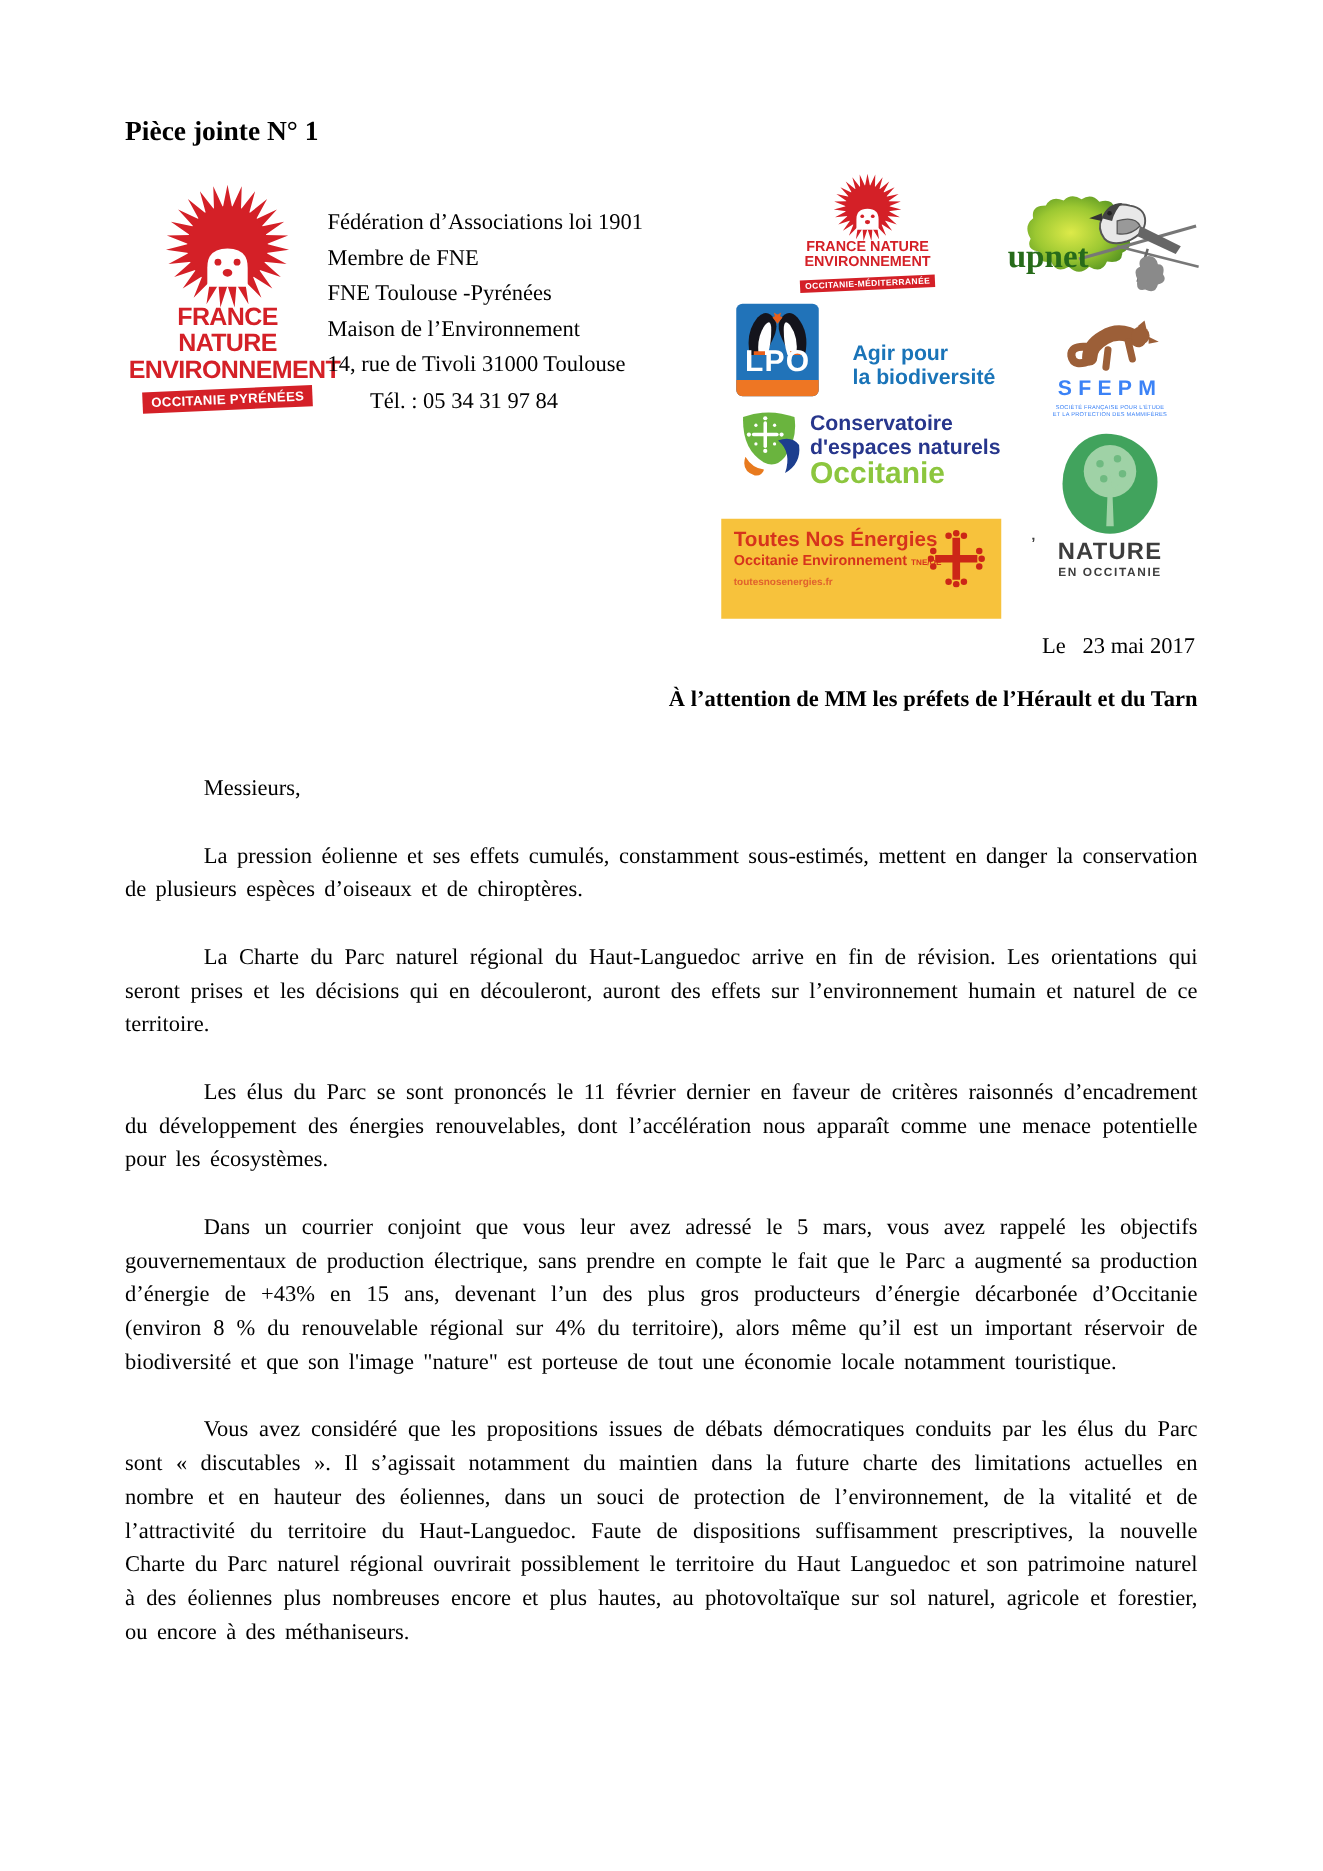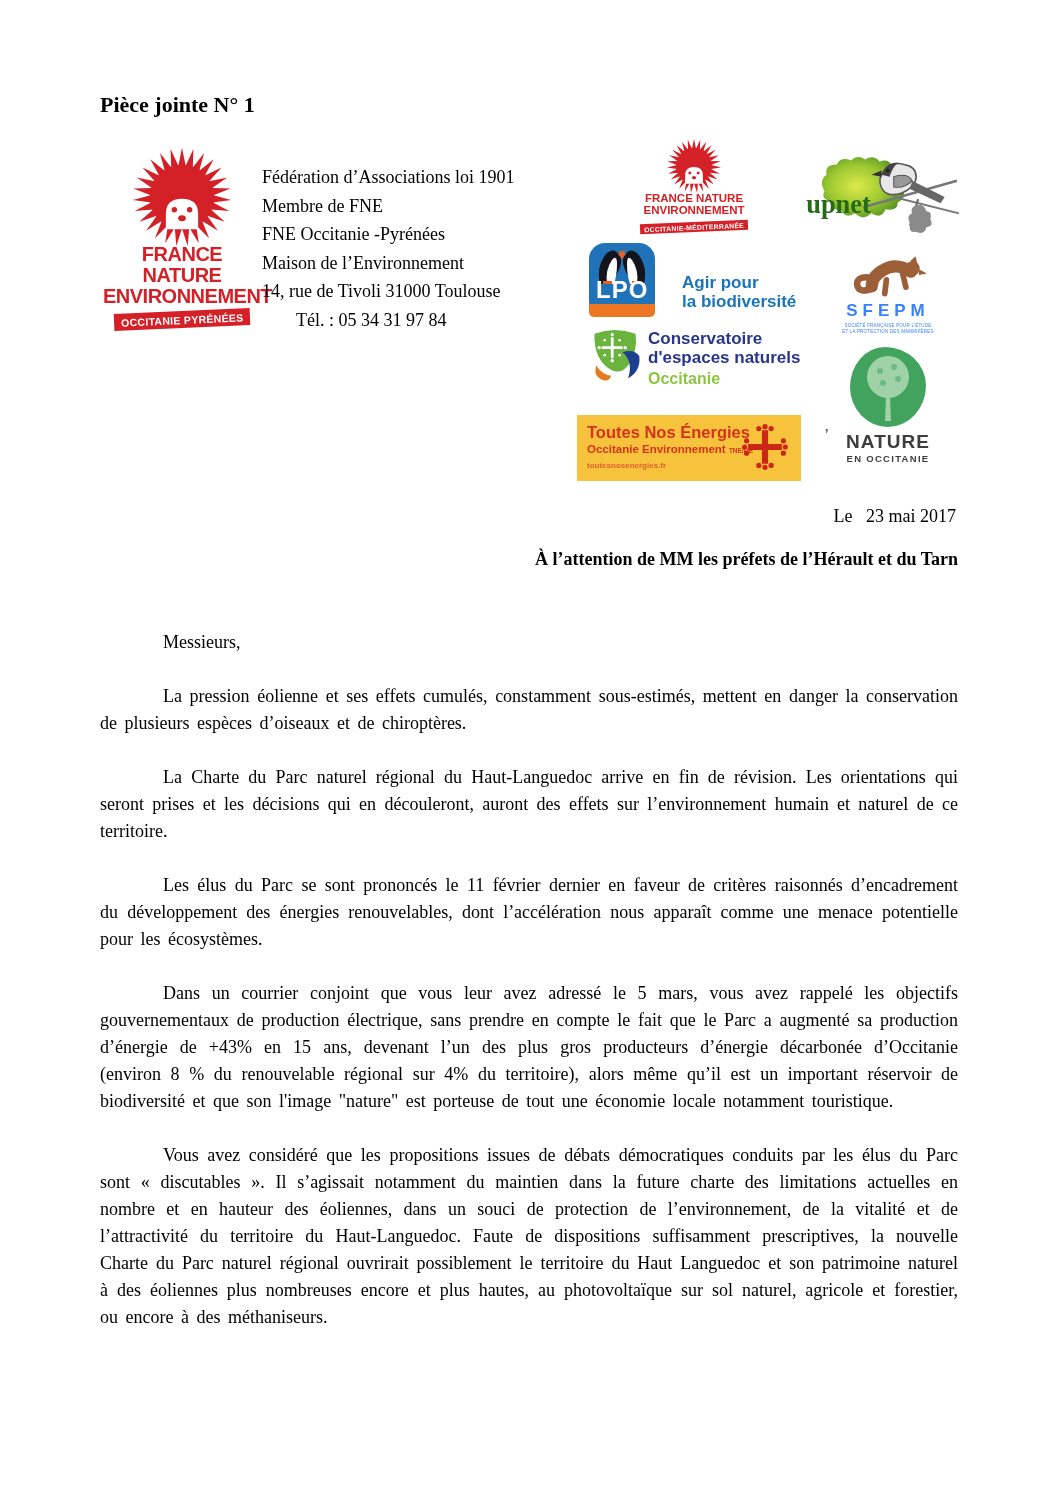--- a/index.html
+++ b/index.html
@@ -25,69 +25,69 @@
   .fne-med .burst { width:58px; height:56px; display:block; margin:0 auto -2px; }
   .fne-med .fne-name { font-size:11.5px; line-height:12px; letter-spacing:0; }
   .fne-med .fne-banner { font-size:6.8px; padding:2px 4px 1px; margin-top:2px; }
 
   
   .upnet { position:absolute; left:796px; top:146px; width:168px; height:94px; }
   .upnet svg { width:100%; height:100%; }
 
   
   .lpo { position:absolute; left:589px; top:243px; width:230px; height:76px; }
-  .lpo-box { position:absolute; left:0; top:0; width:66px; height:74px; background:#2173b9; border-radius:16px; }
+  .lpo-box { position:absolute; left:0; top:0; width:66px; height:74px; background:#2173b9; border-radius:5px; }
   .lpo-bar { position:absolute; bottom:0; left:0; right:0; height:13px; background:#ee7623; border-radius:0 0 5px 5px; }
   .lpo-box svg { position:absolute; top:1px; left:3px; width:60px; height:40px; }
   .lpo-acro { position:absolute; left:7px; bottom:13px; color:#fff; font-family:"Liberation Sans", sans-serif;
               font-weight:bold; font-size:24px; letter-spacing:1px; }
   .lpo-tag { position:absolute; left:77px; top:30px; color:#1a74b8; font-family:"Liberation Sans", sans-serif;
              font-weight:bold; font-size:17px; line-height:19px;margin-left:16px; }
 
   
   .sfepm { position:absolute; left:831px; top:249px; width:114px; text-align:center;
            font-family:"Liberation Sans", sans-serif; color:#3b82f6; }
   .sfepm svg { width:92px; height:52px; display:block; margin:0 auto; }
   .sfepm-acro { font-weight:bold; font-size:17px; letter-spacing:5px; margin-top:0; }
   .sfepm-sub { font-size:4.5px; line-height:5.5px; margin-top:2px; letter-spacing:.2px; }
 
   
   .cen { position:absolute; left:587px; top:326px; display:flex; gap:5px; align-items:flex-start;
          font-family:"Liberation Sans", sans-serif; }
   .cen svg { width:56px; height:62px; flex:0 0 auto; }
   .cen-text { padding-top:3px; }
   .cen-blue { color:#27368c; font-weight:bold; font-size:17px; line-height:19px; }
-  .cen-green { color:#8cc63e; font-weight:bold; font-size:16px; line-height:20px; margin-top:2px; }
+  .cen-green { color:#8cc63e; font-weight:bold; font-size:24px; line-height:20px; margin-top:2px; }
 
   
   .nature { position:absolute; left:831px; top:347px; width:114px; text-align:center;
             font-family:"Liberation Sans", sans-serif; }
   .nat-circle { width:76px; height:80px; margin:0 auto;
                 background:#41a35d; border-radius:46% 54% 50% 50% / 50% 48% 52% 50%; }
   .nat-circle svg { width:76px; height:80px; display:block; }
   .nat-name { margin-top:4px; color:#3d3d3d; font-weight:bold; font-size:19px; letter-spacing:1px; position:relative; }
   .nat-tick { position:absolute; left:-6px; top:-4px; font-size:12px; }
   .nat-sub { color:#3d3d3d; font-size:9.5px; letter-spacing:1.3px; font-weight:bold; }
 
   
-  .tne { position:absolute; left:577px; top:415px; width:224px; height:66px; background:#f7c23c;
+  .tne { position:absolute; left:577px; top:415px; width:224px; height:80px; background:#f7c23c;
          padding:8px 10px; box-sizing:border-box; font-family:"Liberation Sans", sans-serif; }
   .tne-l1 { color:#d6331c; font-weight:bold; font-size:16.5px; }
   .tne-l2 { color:#d6331c; font-weight:bold; font-size:11.5px; margin-top:1px; }
   .tne-suffix { font-size:6.5px; }
   .tne-l3 { color:#e0622d; font-weight:bold; font-size:8px; margin-top:6px; }
   .tne .cross { position:absolute; right:13px; top:9px; width:46px; height:46px; }
 
   .date { position:absolute; right:102px; top:506px; font-size:18px; white-space:pre; }
   .attention { position:absolute; left:100px; right:100px; top:549px; text-align:right;
                font-weight:bold; font-size:18px; }
 
   .body-text { position:absolute; left:100px; top:617px; width:858px; font-size:18px;
                line-height:27px; text-align:justify; word-spacing:3px; }
-  .body-text p { margin:12px 0 27px; text-indent:63px; }
+  .body-text p { margin:0 0 27px; text-indent:63px; }
 </style>
 </head>
 <body>
 
 <div class="page">
 
   <div class="attach">Pièce jointe N° 1</div>
 
   <div>
 
@@ -103,21 +103,21 @@
       <div class="fne-name">
         <div>FRANCE NATURE</div>
         <div>ENVIRONNEMENT</div>
       </div>
       <div class="fne-banner">OCCITANIE PYRÉNÉES</div>
     </div>
 
     <div class="address">
       <div>Fédération d’Associations loi 1901</div>
       <div>Membre de FNE</div>
-      <div>FNE Occitanie -Pyrénées</div>
+      <div>FNE Toulouse -Pyrénées</div>
       <div>Maison de l’Environnement</div>
       <div>14, rue de Tivoli 31000 Toulouse</div>
       <div class="tel">Tél. : 05 34 31 97 84</div>
     </div>
 
     <div class="fne-med">
       <svg class="burst" viewBox="0 0 120 120">
         <polygon fill="#d42027" points="60.0,2.0 64.3,23.3 73.4,3.6 72.7,25.2 86.0,8.2 80.3,29.1 97.3,15.6 86.9,34.6 106.5,25.4 92.0,41.5 113.3,37.0 95.4,49.4 117.1,49.9 96.9,57.8 117.9,63.4 96.4,66.4 115.6,76.6 94.0,74.7 110.2,89.0 89.7,82.1 102.2,99.8 83.8,88.3 91.9,108.5 76.6,93.1 79.8,114.5 68.5,96.0 66.7,117.6 60.0,97.0 53.3,117.6 51.5,96.0 40.2,114.5 43.4,93.1 28.1,108.5 36.2,88.3 17.8,99.8 30.3,82.1 9.8,89.0 26.0,74.7 4.4,76.6 23.6,66.4 2.1,63.4 23.1,57.8 2.9,49.9 24.6,49.4 6.7,37.0 28.0,41.5 13.5,25.4 33.1,34.6 22.7,15.6 39.7,29.1 34.0,8.2 47.3,25.2 46.6,3.6 55.7,23.3"></polygon>
         <circle cx="60" cy="60" r="38" fill="#d42027"></circle>
         <path d="M41 98 L41 80 Q41 62 60 62 Q79 62 79 80 L79 98 Z" fill="#ffffff"></path>

